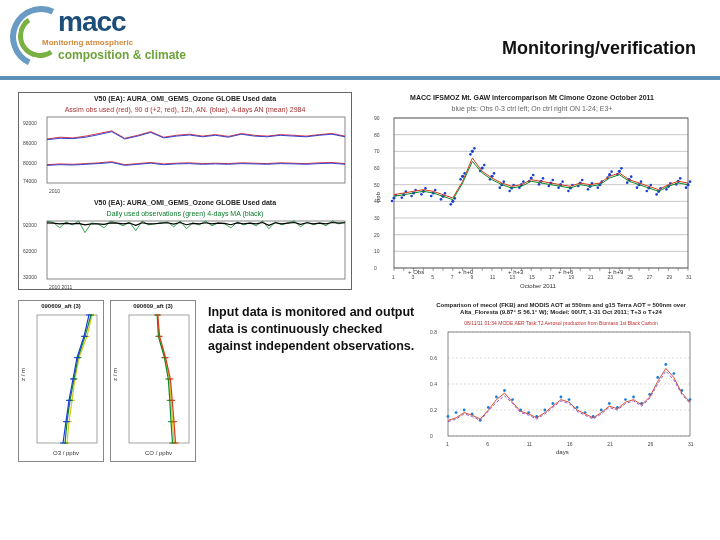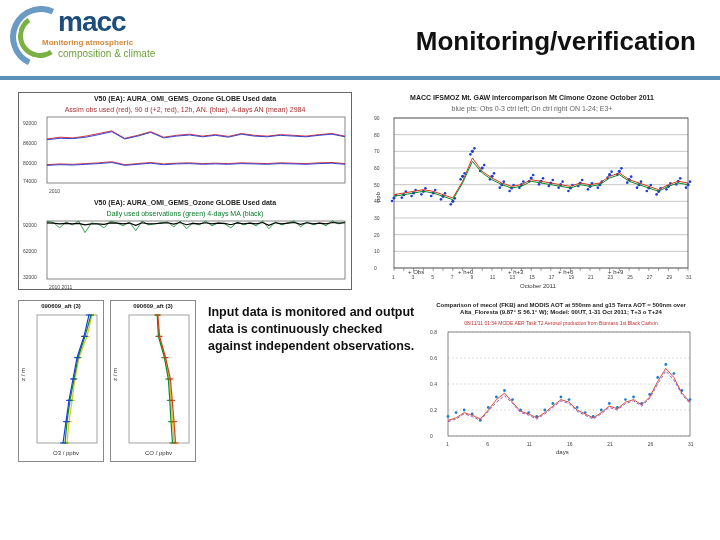--- a/index.html
+++ b/index.html
@@ -3,22 +3,22 @@
 <meta charset="utf-8">
 <style>
   html,body{margin:0;padding:0;width:720px;height:540px;font-family:Arial,Helvetica,sans-serif;background:#fff;overflow:hidden}
   .page{width:720px;height:540px;position:relative}
   .header{height:76px;position:relative;border-bottom:4px solid #5b91b6}
   .logo{position:absolute;left:10px;top:6px;width:180px;height:64px}
   .logo .arc1{position:absolute;left:0;top:0;width:50px;height:50px;border:6px solid #6a9bc4;border-right-color:transparent;border-bottom-color:transparent;border-radius:50%;transform:rotate(-20deg)}
   .logo .arc2{position:absolute;left:8px;top:8px;width:34px;height:34px;border:5px solid #7bb043;border-right-color:transparent;border-top-color:transparent;border-radius:50%;transform:rotate(10deg)}
   .logo-text{position:absolute;left:48px;top:0;font-size:28px;font-weight:900;letter-spacing:-1px;color:#1d4e7a}
   .logo-sub1{position:absolute;left:32px;top:32px;font-size:8px;color:#d08a3a;font-weight:600}
-  .logo-sub2{position:absolute;left:48px;top:42px;font-size:10px;color:#6ea23a;font-weight:400}
-  .title{position:absolute;right:24px;top:26px;font-size:26px;font-weight:700;color:#111}
+  .logo-sub2{position:absolute;left:48px;top:42px;font-size:12px;color:#6ea23a;font-weight:700}
+  .title{position:absolute;right:24px;top:38px;font-size:18px;font-weight:700;color:#111}
   .content{position:relative;padding:12px 18px 0 18px}
   .row1{display:flex;gap:18px;margin-bottom:10px}
   .row2{display:flex;gap:6px;align-items:flex-start}
   .chart-frame{border:1px solid #666;background:#fff;position:relative}
   .chart-title{font-size:7px;text-align:center;padding:2px 4px;white-space:nowrap;overflow:hidden;color:#222;font-weight:600}
   svg{display:block}
   .caption{font-size:12.5px;font-weight:700;color:#111;line-height:1.35;padding:4px 2px 0 6px;width:210px}
   .small-chart{border:1px solid #888;position:relative;background:#fff}
   .tick-label{font-size:5px;fill:#444}
   .axis-label{font-size:6px;fill:#333}

